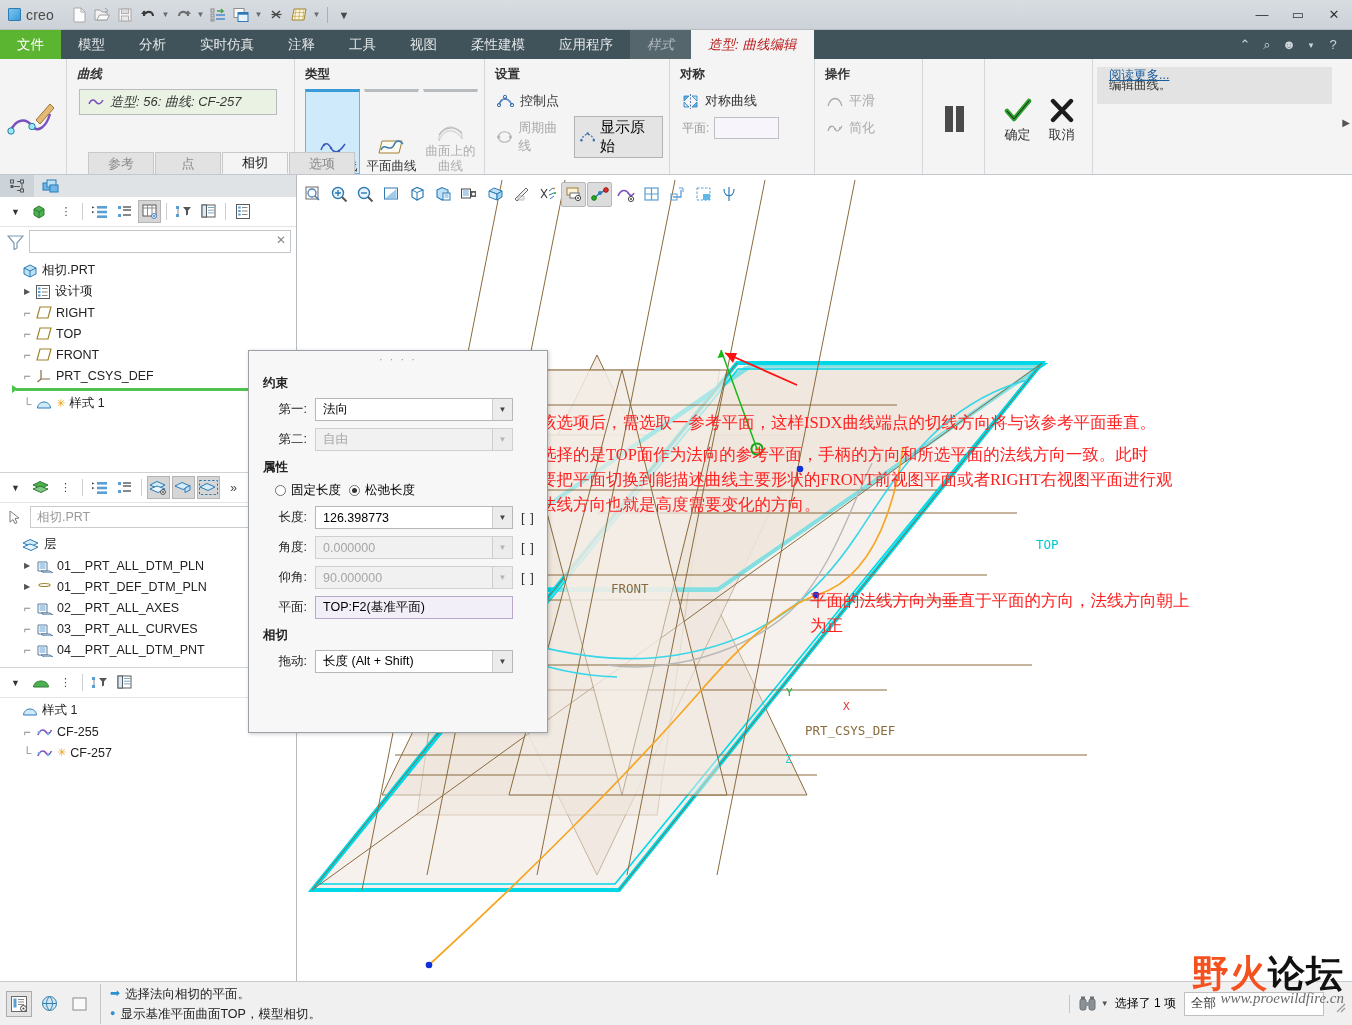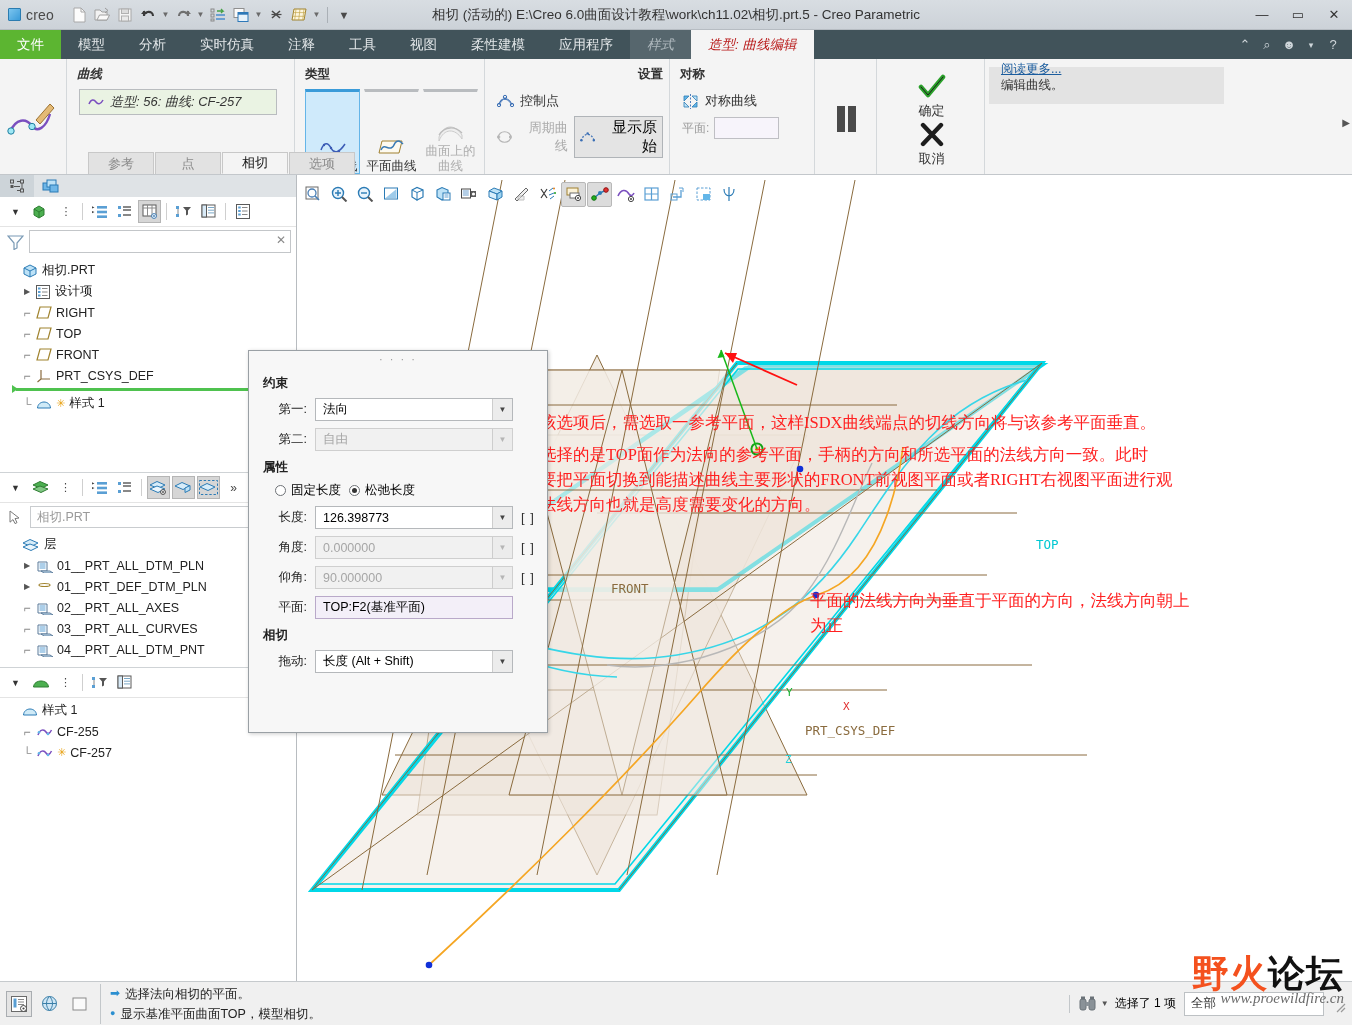--- a/index.html
+++ b/index.html
@@ -97,32 +97,32 @@
 
   .chkrow { display:flex;align-items:center;gap:6px;font-size:13px;color:#333; height:24px;}
   .chkrow.disabled { color:#aaa;}
   .togglebtn {
     border:1px solid #b0b4b8; background:#e4e4e4; padding:1px 5px;
     display:flex;align-items:center;gap:5px; font-size:15px;
   }
   .planefield {
     border:1px solid #bfbfc4; background:#f7f4fb; width:65px;height:22px;
   }
-  .okcancel { display:flex; gap:2px; align-items:flex-end; padding-top:4px;flex-direction:column;}
+  .okcancel { display:flex; gap:2px; align-items:flex-end; padding-top:4px;}
   .okbtn,.cancelbtn {
     display:flex;flex-direction:column;align-items:center;gap:2px;font-size:13px;color:#333;
     width:42px;
   }
   .pausebtn { display:flex; gap:3px; align-items:center; padding:0 14px;}
   .pausebtn i { display:block; width:8px;height:26px;background:#4a4a4a;}
   .helpbox {
     width:235px; margin:8px 10px 8px 4px; background:#e3e3e3; border:0px;
     padding:10px 12px; font-size:12.5px; color:#333; position:relative;
   }
-  .helpbox .link { color:#1c5d9e; text-decoration:underline; position:absolute;bottom:26px;left:12px;}
+  .helpbox .link { color:#1c5d9e; text-decoration:underline; position:absolute;bottom:20px;left:12px;}
   .ribbon-expand { position:absolute; right:2px; top:58px; color:#555; font-size:10px;}
 
   
   .subtabs {
     position:absolute; left:88px; bottom:0px; height:22px; display:flex; align-items:flex-end;
   }
   .subtab {
     width:66px;height:22px;display:flex;align-items:center;justify-content:center;
     background:#e2e2e2; border:1px solid #c8c8c8; border-bottom:none; font-size:13px;color:#444;
     margin-right:1px;
@@ -333,21 +333,20 @@
             <path d="M5 2 l-1.3 11 M9 2 l-1.3 11 M13 2 l-1.3 11 M2.6 5.6h12.1 M2 9.3h12.1" stroke="#c4a64a" stroke-width="0.7" fill="none"></path>
           </svg>
       </div>
       <div class="caret">▼</div>
       <div class="sep"></div>
       <div class="qbtn">
         <span style="font-size:11px;color:#4a4a4a;">▼</span>
       </div>
     </div>
 
-    <div class="title-text">相切 (活动的) E:\Creo 6.0曲面设计教程\work\ch11.02\相切.prt.5 - Creo Parametric</div>
 
     <div class="winbtns">
       <div>—</div>
       <div>▭</div>
       <div class="cls">✕</div>
     </div>
   </div>
 
   <div class="ribbon-tabs">
     <div class="rtab file">文件</div>
@@ -420,21 +419,21 @@
         <div class="typebtn disabled">
           <svg width="28" height="20" viewBox="0 0 28 20" opacity="0.45">
             <path d="M2 15 C7 2 18 2 25 13 L25 17 C18 6 7 6 2 19 z" fill="#e8e8e8" stroke="#9a9a9a"></path>
             <path d="M2 13 C8 4 18 4 25 11" fill="none" stroke="#7a7a7a" stroke-width="1.3"></path>
           </svg>
           <span class="lbl">曲面上的曲线</span>
         </div>
       </div>
     </div>
 
-    <div class="rgroup" style="width:185px;text-align:right;">
+    <div class="rgroup" style="width:185px;">
       <div class="rgroup-title">设置</div>
       <div class="rgroup-body" style="flex-direction:column;gap:3px;padding-left:4px;">
         <div class="chkrow">
           <svg width="17" height="14" viewBox="0 0 17 14">
             <path d="M2 11 C4 3 12 3 15 11" fill="none" stroke="#3b6fb5" stroke-width="1.3"></path>
             <path d="M2 11 L8 3 L15 11" fill="none" stroke="#8aa8d0" stroke-width="0.9"></path>
             <circle cx="2" cy="11" r="1.7" fill="none" stroke="#3b6fb5"></circle>
               <circle cx="8" cy="3" r="1.7" fill="none" stroke="#3b6fb5"></circle>
               <circle cx="15" cy="11" r="1.7" fill="none" stroke="#3b6fb5"></circle>
           </svg>
@@ -473,20 +472,40 @@
           </svg>
           <span>对称曲线</span>
         </div>
         <div style="display:flex;align-items:center;gap:5px;color:#9a9a9a;">
           <span>平面:</span>
           <span class="planefield"></span>
         </div>
       </div>
     </div>
 
+    <div class="rgroup" style="width:108px;">
+      <div class="rgroup-title">操作</div>
+      <div class="rgroup-body" style="flex-direction:column;gap:3px;padding-left:4px;">
+        <div class="chkrow disabled">
+          <svg width="16" height="13" viewBox="0 0 16 13" opacity="0.45">
+            <path d="M1 11 C4 1 12 1 15 11" fill="none" stroke="#555" stroke-width="1.3"></path>
+          </svg>
+          <span>平滑</span>
+        </div>
+        <div class="chkrow disabled">
+          <svg width="16" height="13" viewBox="0 0 16 13" opacity="0.45">
+            <path d="M1 9 C3 3 6 3 8 7 C10 11 13 8 15 4" fill="none" stroke="#555" stroke-width="1.3"></path>
+            <circle cx="3" cy="5" r="1" fill="#555"></circle>
+              <circle cx="8" cy="7" r="1" fill="#555"></circle>
+              <circle cx="13" cy="6" r="1" fill="#555"></circle>
+          </svg>
+          <span>简化</span>
+        </div>
+      </div>
+    </div>
 
     <div class="rgroup">
       <div class="rgroup-body" style="align-items:center;">
         <div class="pausebtn">
           <i></i>
             <i></i>
         </div>
       </div>
     </div>
 

